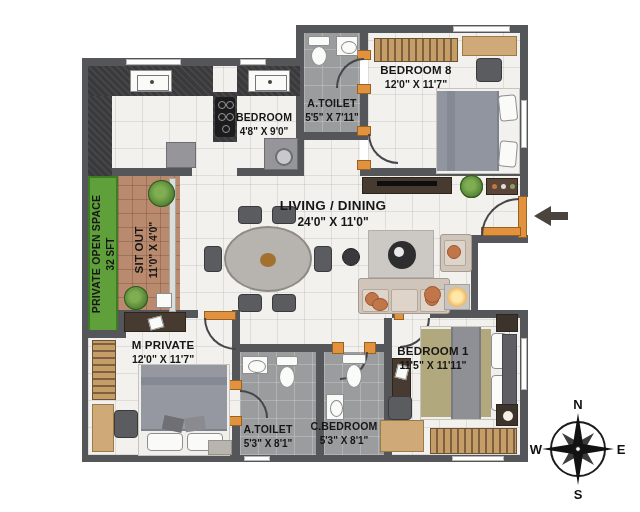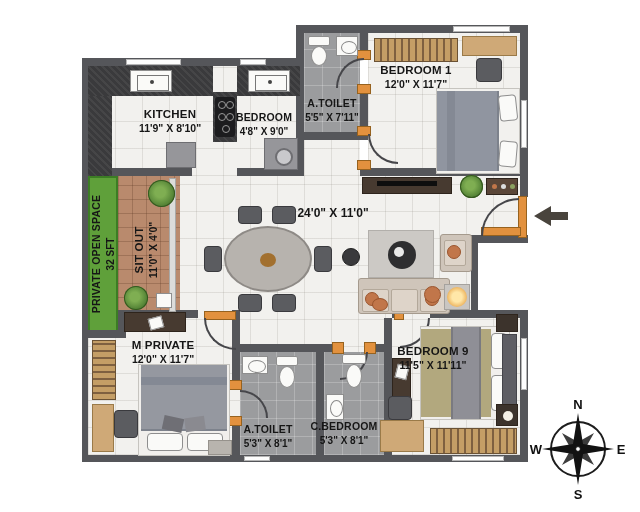--- a/index.html
+++ b/index.html
@@ -256,37 +256,34 @@
   </div>
   <div class="abs" style="left:502px;top:334px;width:15px;height:76px;background:#5e5e64;border:1px solid #44444a;box-sizing:border-box;"></div>
   <div class="abs dark" style="left:496px;top:314px;width:22px;height:18px;background:#3c332c;"></div>
   <div class="abs dark" style="left:496px;top:404px;width:22px;height:22px;background:#3c332c;">
     <div class="abs" style="left:6px;top:6px;width:10px;height:10px;background:#f4f0e6;border-radius:50%;"></div>
   </div>
   <div class="abs chair" style="left:388px;top:396px;width:24px;height:24px;"></div>
   <div class="abs wood" style="left:380px;top:420px;width:44px;height:32px;"></div>
   <div class="abs hangv" style="left:430px;top:428px;width:87px;height:26px;"></div>
 
-  <div class="room-label" style="left:170px;top:121px;">
-    <div class="rn">KITCHEN</div>
-    <div class="rd">11'9" X 8'10"</div>
-  </div>
   <div class="room-label sm" style="left:264px;top:124px;">
     <div class="rn">BEDROOM</div>
     <div class="rd">4'8" X 9'0"</div>
   </div>
   <div class="room-label sm" style="left:332px;top:110px;">
     <div class="rn">A.TOILET</div>
     <div class="rd">5'5" X 7'11"</div>
   </div>
   <div class="room-label" style="left:416px;top:77px;">
-    <div class="rn">BEDROOM 1</div>
+    <div class="rn">BEDROOM 8</div>
     <div class="rd">12'0" X 11'7"</div>
   </div>
   <div class="room-label lg" style="left:333px;top:214px;">
+    <div class="rn">LIVING / DINING</div>
     <div class="rd">24'0" X 11'0"</div>
   </div>
   <div class="room-label rot sm" style="left:103px;top:254px;">
     <div class="rn">PRIVATE OPEN SPACE</div>
     <div class="rd">32 SFT</div>
   </div>
   <div class="room-label rot" style="left:146px;top:250px;">
     <div class="rn">SIT OUT</div>
     <div class="rd">11'0" X 4'0"</div>
   </div>
@@ -296,21 +293,21 @@
   </div>
   <div class="room-label sm" style="left:268px;top:436px;">
     <div class="rn">A.TOILET</div>
     <div class="rd">5'3" X 8'1"</div>
   </div>
   <div class="room-label sm" style="left:344px;top:433px;">
     <div class="rn">C.BEDROOM</div>
     <div class="rd">5'3" X 8'1"</div>
   </div>
   <div class="room-label" style="left:433px;top:358px;">
-    <div class="rn">BEDROOM 9</div>
+    <div class="rn">BEDROOM 1</div>
     <div class="rd">11'5" X 11'11"</div>
   </div>
 
   <svg class="abs" style="left:534px;top:203px;" width="34" height="26" viewBox="0 0 34 26">
     <polygon points="0,13 17,3 17,9 34,9 34,17 17,17 17,23" fill="#49443d"></polygon>
   </svg>
 
   <div class="abs" style="left:540px;top:411px;width:76px;height:76px;">
     <svg width="76" height="76" viewBox="0 0 76 76">
       <circle cx="38" cy="38" r="27" fill="none" stroke="#1d1d1d" stroke-width="2"></circle>

